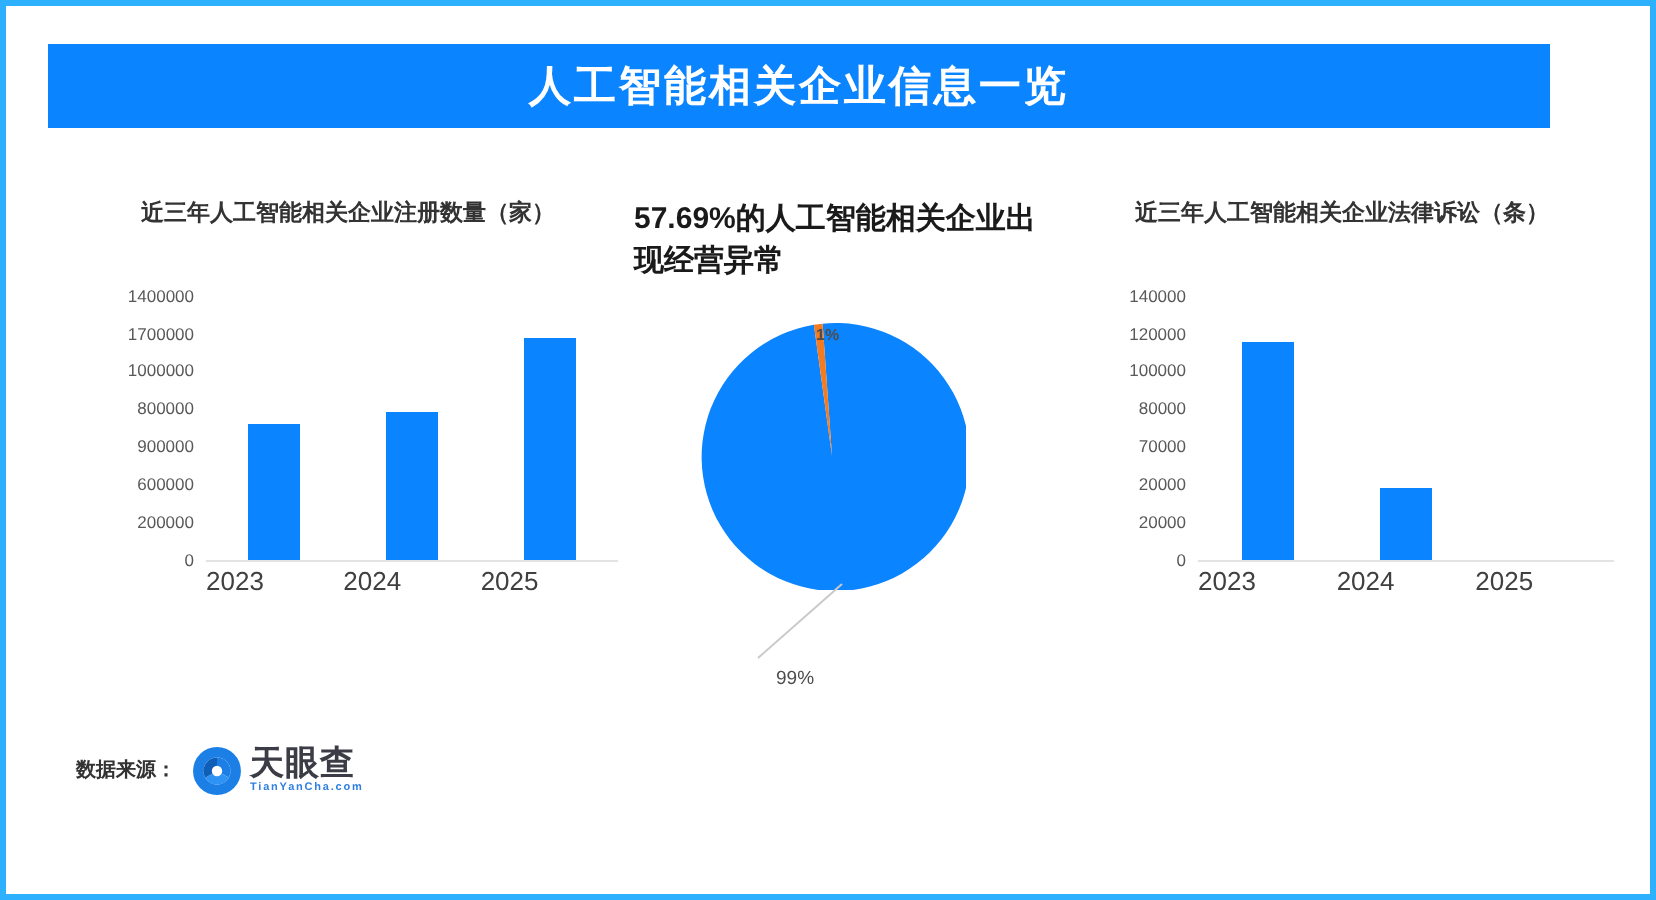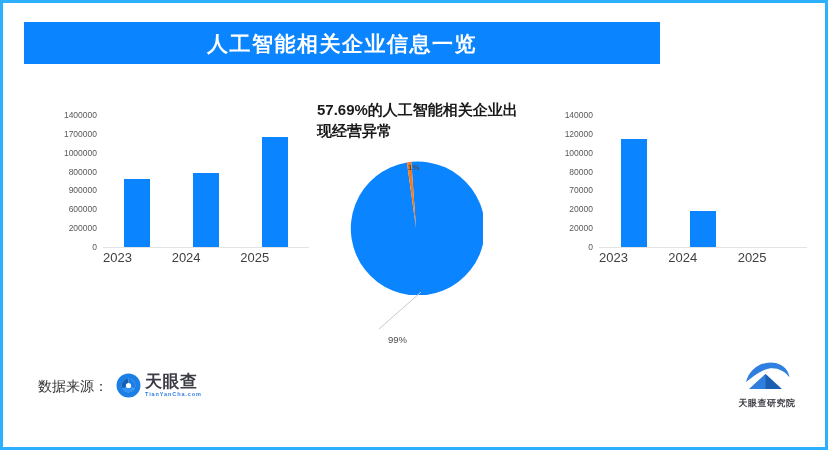--- a/index.html
+++ b/index.html
@@ -21,21 +21,21 @@
     background: #ffffff;
     border: 3px solid #2db1ff;
     overflow: hidden;
   }
 
   
   .banner {
     position: absolute;
     left: 21px;
     top: 19px;
-    width: 636px;
+    width: 751px;
     height: 42px;
     background: #0a84ff;
     display: flex;
     align-items: center;
     justify-content: center;
   }
   .banner-text {
     color: #ffffff;
     font-size: 21px;
     font-weight: bold;
@@ -64,21 +64,21 @@
     font-size: 15px;
     color: #1a1a1a;
     line-height: 1.4;
     text-align: left;
     padding-left: 6px;
   }
 
   
   .bar-chart {
     position: relative;
-    margin-top: 16px;
+    margin-top: 32px;
     height: 152px;
   }
   .axis-labels {
     position: absolute;
     left: 0;
     top: 0;
     width: 62px;
     height: 132px;
   }
   .axis-label {
@@ -168,22 +168,22 @@
 
   
   .source {
     position: absolute;
     left: 35px;
     top: 370px;
     display: flex;
     align-items: center;
   }
   .source-label {
-    font-size: 14px;
-    font-weight: normal;
+    font-size: 10px;
+    font-weight: bold;
     color: #333333;
     margin-right: 8px;
     line-height: 1;
   }
   .tyc-logo {
     display: flex;
     align-items: center;
   }
   .tyc-mark { width: 25px; height: 25px; flex: none; }
   .tyc-text { margin-left: 4px; }
@@ -223,20 +223,21 @@
 </head>
 <body>
 
 <div id="infographic">
 
   <div class="banner">
     <div class="banner-text">人工智能相关企业信息一览</div>
   </div>
 
   <div class="panel panel-left">
+    <p class="chart-title">近三年人工智能相关企业注册数量（家）</p>
     <div class="bar-chart">
       <div class="axis-labels">
         <span class="axis-label" style="top:0%">1400000</span>
         <span class="axis-label" style="top:14.28%">1700000</span>
         <span class="axis-label" style="top:28.57%">1000000</span>
         <span class="axis-label" style="top:42.85%">800000</span>
         <span class="axis-label" style="top:57.14%">900000</span>
         <span class="axis-label" style="top:71.42%">600000</span>
         <span class="axis-label" style="top:85.71%">200000</span>
         <span class="axis-label" style="top:100%">0</span>
@@ -271,20 +272,21 @@
       </svg>
       <span class="pie-pct-small">1%</span>
       <svg class="leader" viewBox="0 0 54 42">
         <polyline points="52,1 10,38" fill="none" stroke="#c9c9c9" stroke-width="1"></polyline>
       </svg>
       <span class="pie-pct-big">99%</span>
     </div>
   </div>
 
   <div class="panel panel-right">
+    <p class="chart-title">近三年人工智能相关企业法律诉讼（条）</p>
     <div class="bar-chart">
       <div class="axis-labels">
         <span class="axis-label" style="top:0%">140000</span>
         <span class="axis-label" style="top:14.28%">120000</span>
         <span class="axis-label" style="top:28.57%">100000</span>
         <span class="axis-label" style="top:42.85%">80000</span>
         <span class="axis-label" style="top:57.14%">70000</span>
         <span class="axis-label" style="top:71.42%">20000</span>
         <span class="axis-label" style="top:85.71%">20000</span>
         <span class="axis-label" style="top:100%">0</span>
@@ -320,22 +322,14 @@
         <path d="M12.7 30.5 A13 13 0 0 1 24 11 L24 24 Z" fill="#0f5fb8"></path>
         <circle cx="24" cy="24" r="5" fill="#ffffff"></circle>
       </svg>
       <div class="tyc-text">
         <div class="tyc-cn">天眼查</div>
         <div class="tyc-en">TianYanCha.com</div>
       </div>
     </div>
   </div>
 
-  <div class="institute">
-    <svg class="institute-mark" viewBox="0 0 70 50">
-      <path d="M4 34 C10 12 30 2 48 6 C60 9 67 18 68 27 C60 15 44 10 31 16 C20 21 12 28 4 34 Z" fill="#2f7fe0"></path>
-      <path d="M33 22 L57 44 L9 44 Z" fill="#1c5fb0"></path>
-      <path d="M33 22 L33 44 L9 44 Z" fill="#2f7fe0"></path>
-    </svg>
-    <div class="institute-name">天眼查研究院</div>
-  </div>
 
 </div>
 
 </body></html>

